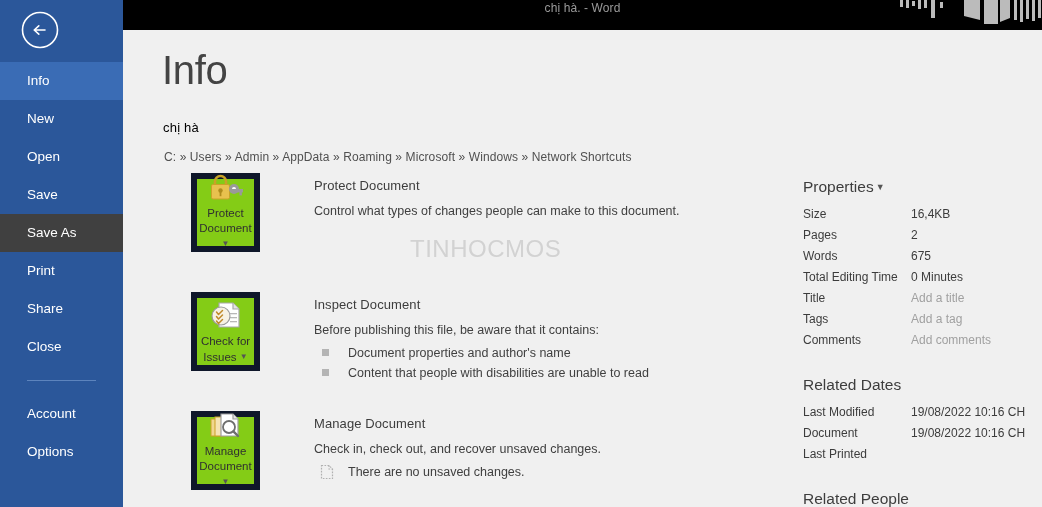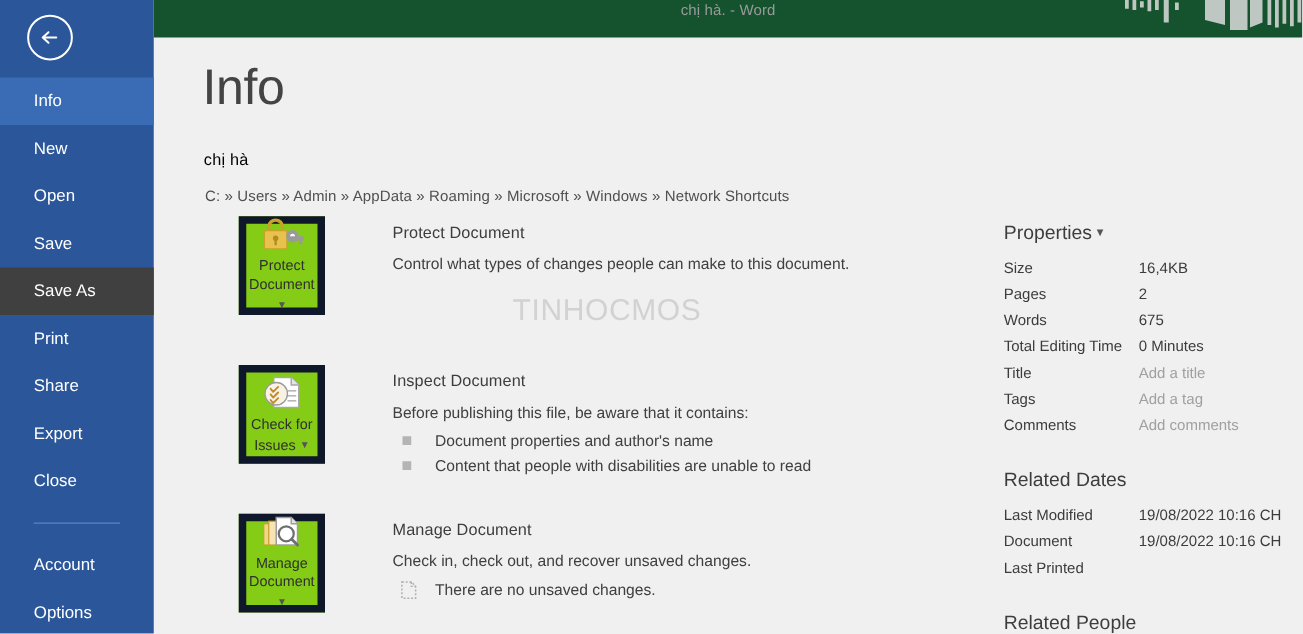--- a/index.html
+++ b/index.html
@@ -16,21 +16,21 @@
     height: 507px;
     background: #f0f0f0;
     overflow: hidden;
   }
 
   
   .titlebar {
     position: absolute;
     left: 123px; top: 0; right: 0;
     height: 30px;
-    background: #14532d;
+    background: #000000;
     z-index: 5;
   }
   .titlebar-text {
     position: absolute;
     left: 0; right: 0; top: 0;
     text-align: center;
     font-size: 12px;
     color: #9a9a9a;
     line-height: 14px;
     padding-top: 1px;
@@ -282,23 +282,20 @@
       <div class="nav-item pressed">
         <span>Save As</span>
       </div>
       <div class="nav-item">
         <span>Print</span>
       </div>
       <div class="nav-item">
         <span>Share</span>
       </div>
       <div class="nav-item">
-        <span>Export</span>
-      </div>
-      <div class="nav-item">
         <span>Close</span>
       </div>
 
       <div class="nav-divider"></div>
 
       <div class="nav-item">
         <span>Account</span>
       </div>
       <div class="nav-item">
         <span>Options</span>

